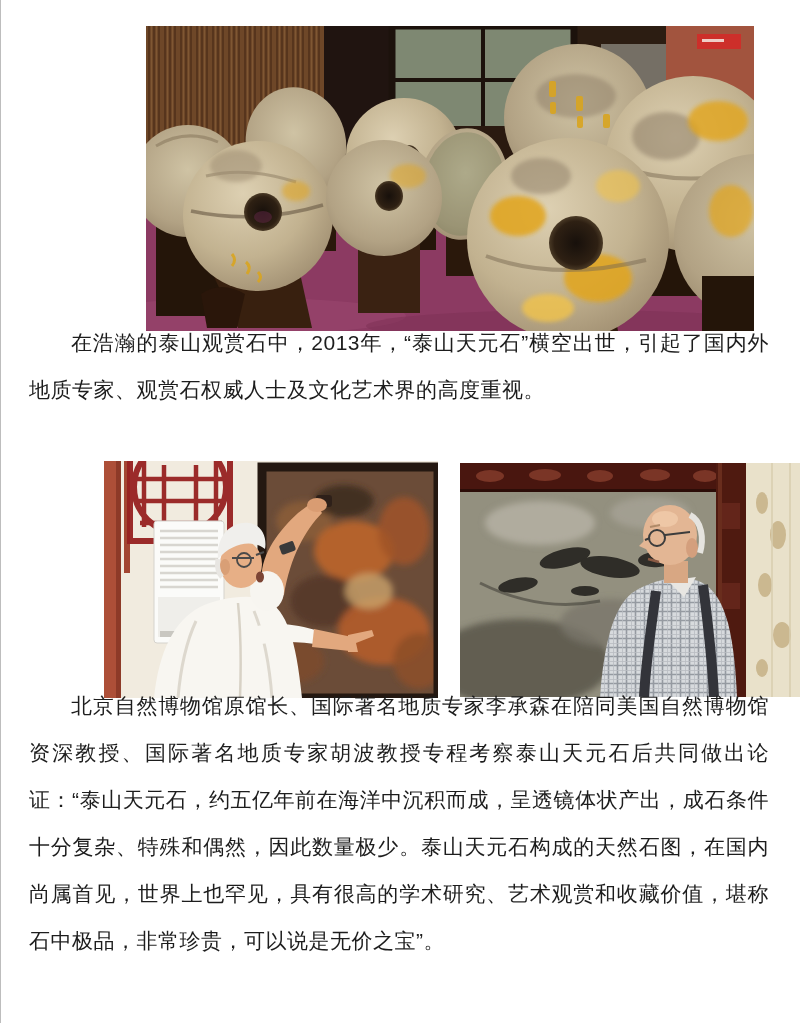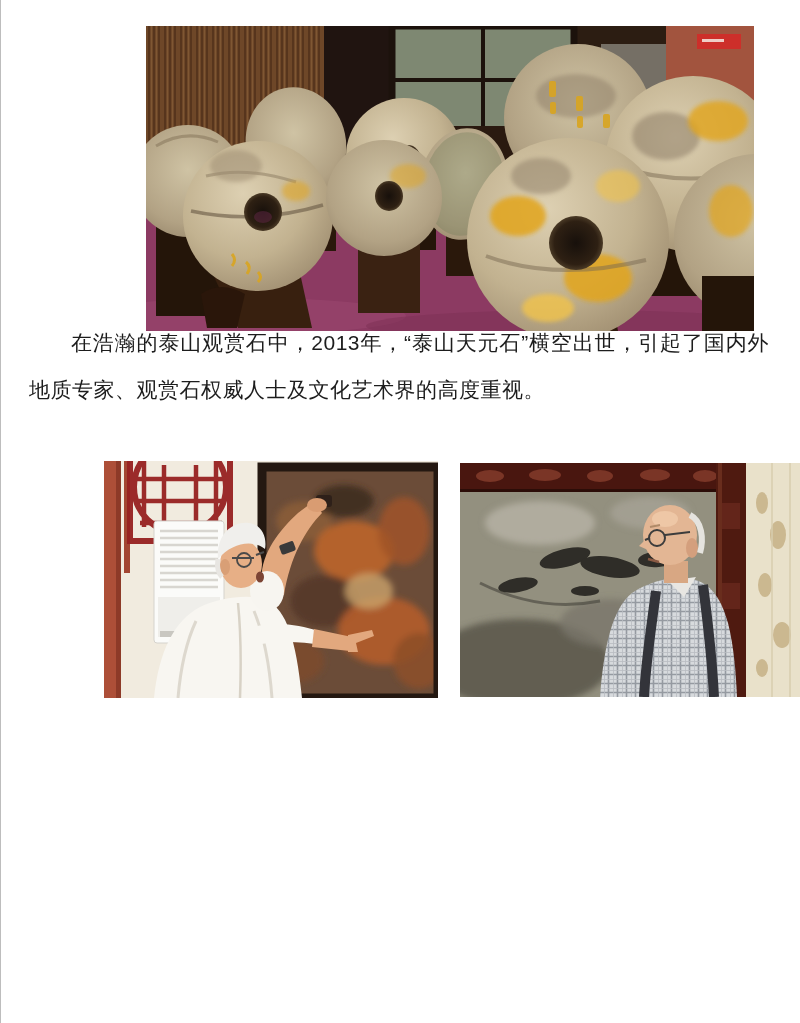--- a/index.html
+++ b/index.html
@@ -267,14 +267,15 @@
       <ellipse cx="232" cy="85" rx="6" ry="10" fill="#d49f7d"></ellipse>
       <path d="M230 52 C242 58 244 76 240 90" stroke="#e5e3de" stroke-width="6" fill="none"></path>
       <ellipse cx="205" cy="56" rx="13" ry="8" fill="#f2cfae" opacity=".7"></ellipse>
       <circle cx="197" cy="75" r="8" fill="none" stroke="#3c3c3c" stroke-width="2"></circle>
       <path d="M205 72 L230 69 M190 75 l-5 2" stroke="#3c3c3c" stroke-width="2" fill="none"></path>
       <path d="M188 96 l11 3" stroke="#8a5a44" stroke-width="2.5" fill="none"></path>
       <path d="M190 64 l10 -2" stroke="#b08a68" stroke-width="2" fill="none"></path>
     </svg>
   </figure>
 
+  <p class="body-text" id="para2">北京自然博物馆原馆长、国际著名地质专家李承森在陪同美国自然博物馆资深教授、国际著名地质专家胡波教授专程考察泰山天元石后共同做出论证：“泰山天元石，约五亿年前在海洋中沉积而成，呈透镜体状产出，成石条件十分复杂、特殊和偶然，因此数量极少。泰山天元石构成的天然石图，在国内尚属首见，世界上也罕见，具有很高的学术研究、艺术观赏和收藏价值，堪称石中极品，非常珍贵，可以说是无价之宝”。</p>
 
 </div>
 
 </body></html>

